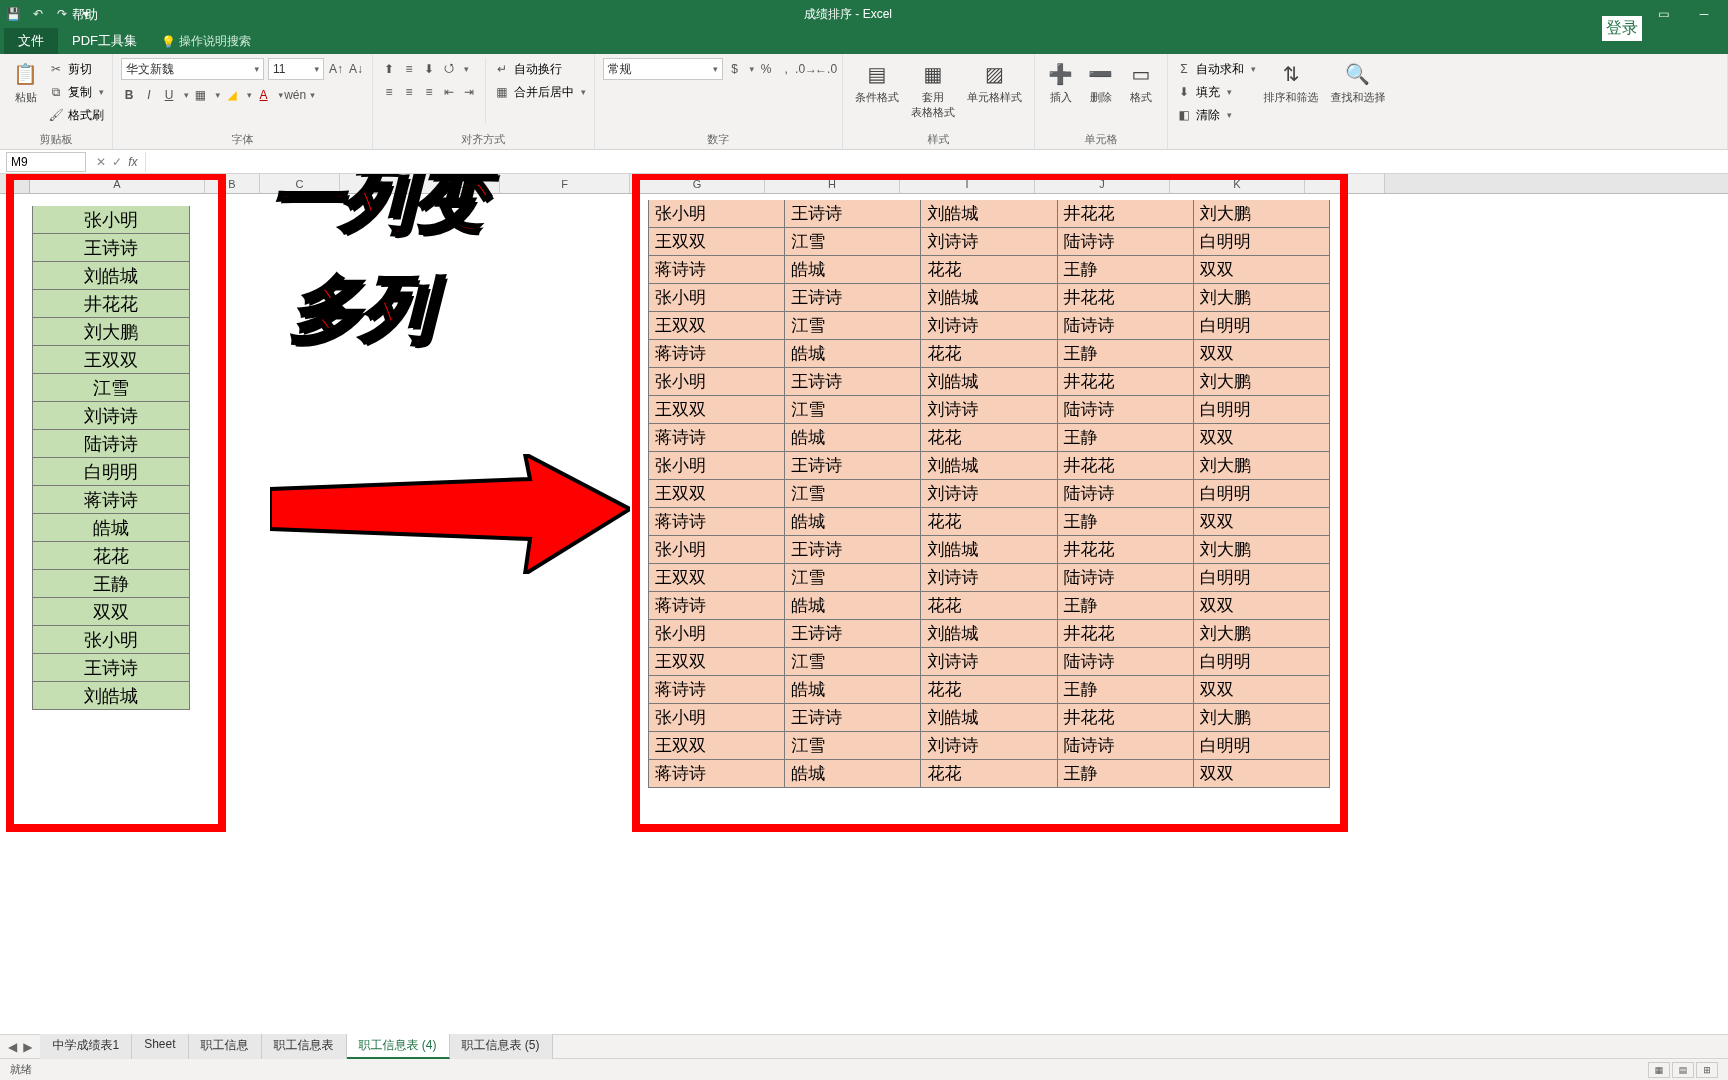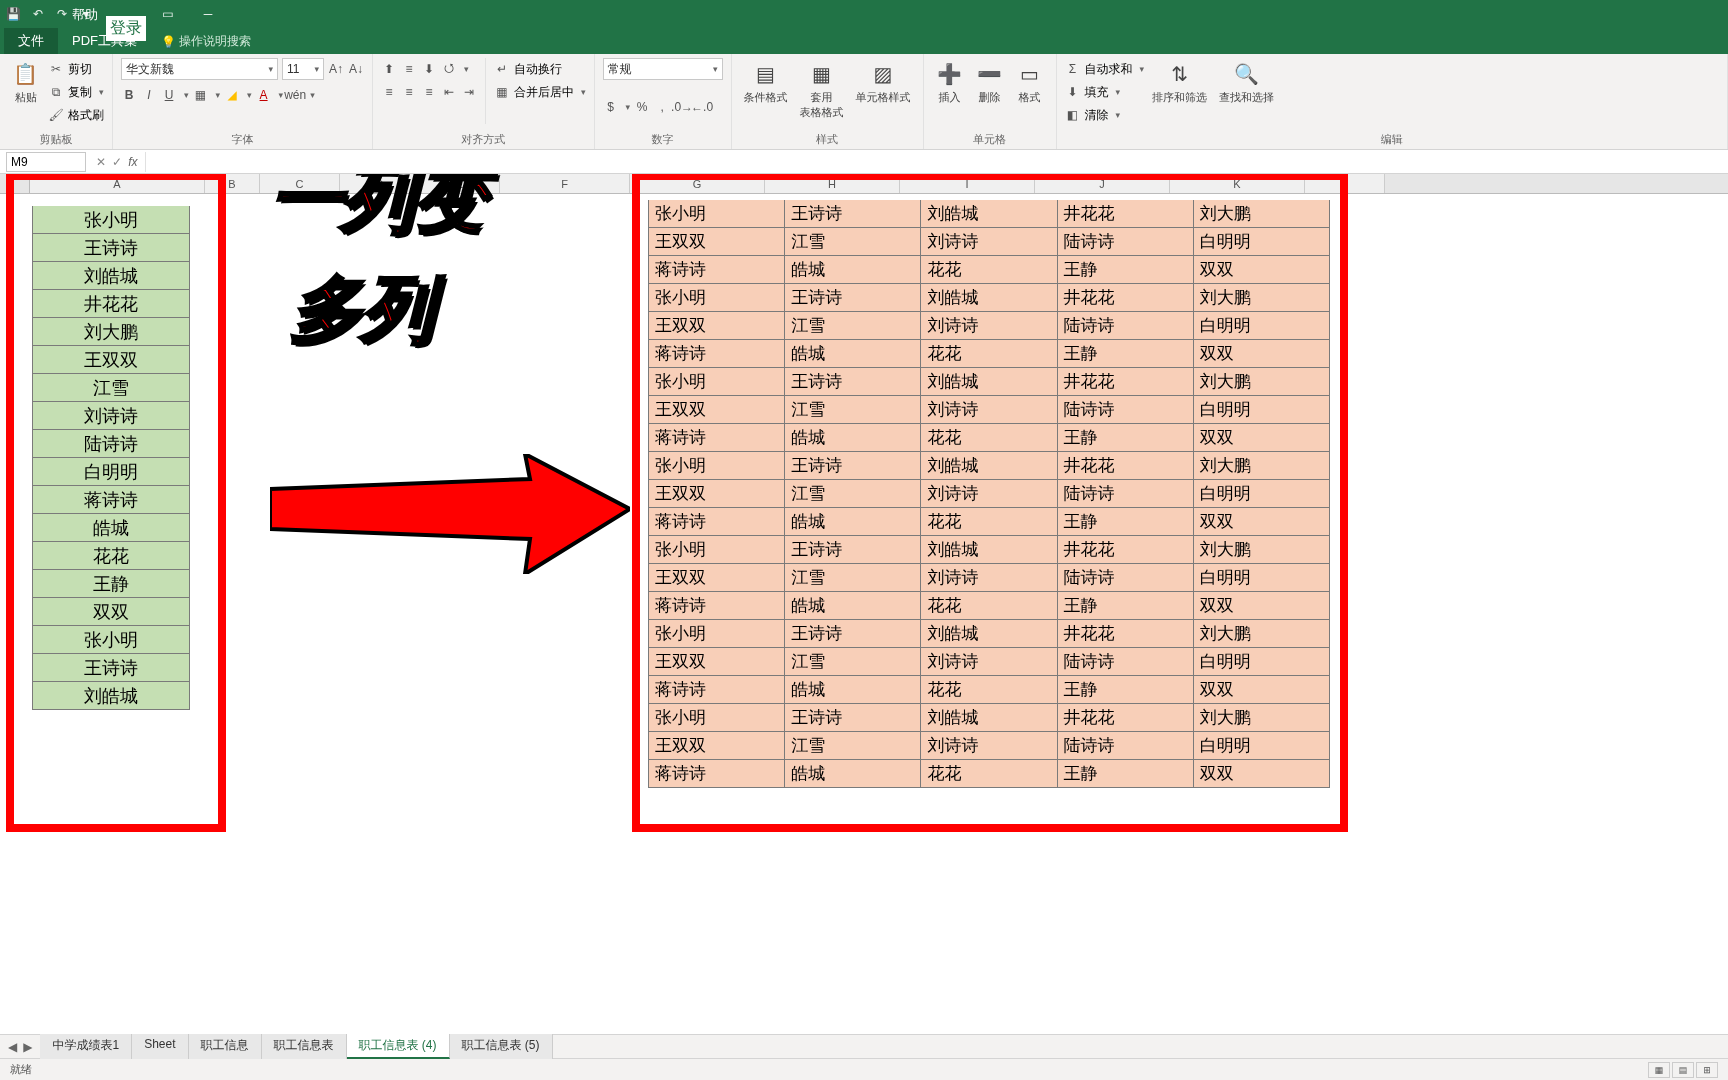--- a/index.html
+++ b/index.html
@@ -83,20 +83,21 @@
 </head>
 <body>
 
 <div class="titlebar">
   <div class="left">
     <span class="qat-icon">💾</span>
     <span class="qat-icon">↶</span>
     <span class="qat-icon">↷</span>
     <span class="qat-icon">▾</span>
   </div>
+  <div class="center">成绩排序 - Excel</div>
   <div class="right">
     <span class="login-btn">登录</span>
     <span class="winbtn">▭</span>
     <span class="winbtn">─</span>
   </div>
 </div>
 
 <div class="tabs">
   <div class="file-tab">文件</div>
   <div id="tab-container">
@@ -137,21 +138,21 @@
     <div class="group-label">剪贴板</div>
   </div>
 
   <div class="group" style="min-width:260px">
     <div class="group-body" style="flex-direction:column;gap:4px;width:100%">
       <div class="small-row" style="width:100%">
         <div class="combo" style="flex:1">
             <span>华文新魏</span>
             <span class="drop" style="margin-left:auto">▾</span>
           </div>
-        <div class="combo" style="width:42px">
+        <div class="combo" style="width:56px">
             <span>11</span>
             <span class="drop" style="margin-left:auto">▾</span>
           </div>
         <span class="small-ico">A↑</span>
         <span class="small-ico">A↓</span>
       </div>
       <div class="small-row">
         <b class="small-ico">B</b>
         <i class="small-ico">I</i>
         <u class="small-ico">U</u>
@@ -197,21 +198,21 @@
             <span class="small-ico">▦</span>
             <span>合并后居中</span>
             <span class="drop">▾</span>
           </div>
       </div>
     </div>
     <div class="group-label">对齐方式</div>
   </div>
 
   <div class="group" style="min-width:130px">
-    <div class="group-body" style="flex-direction:column;gap:16px">
+    <div class="group-body" style="flex-direction:row;gap:4px">
       <div class="combo" style="width:120px">
           <span>常规</span>
           <span class="drop" style="margin-left:auto">▾</span>
         </div>
       <div class="small-row">
         <span class="small-ico">$</span>
           <span class="drop">▾</span>
         <span class="small-ico">%</span>
         <span class="small-ico">,</span>
         <span class="small-ico">.0→</span>
@@ -279,21 +280,20 @@
       </div>
       <div class="big-btn">
           <div class="big-ico">⇅</div>
           <span>排序和筛选</span>
         </div>
       <div class="big-btn">
           <div class="big-ico">🔍</div>
           <span>查找和选择</span>
         </div>
     </div>
-    <div class="group-label">编辑</div>
   </div>
 </div>
 
 <div class="fbar">
   <div class="namebox">
       <span>M9</span>
     </div>
   <div class="fbar-btns">
     <span>✕</span>
     <span>✓</span>

